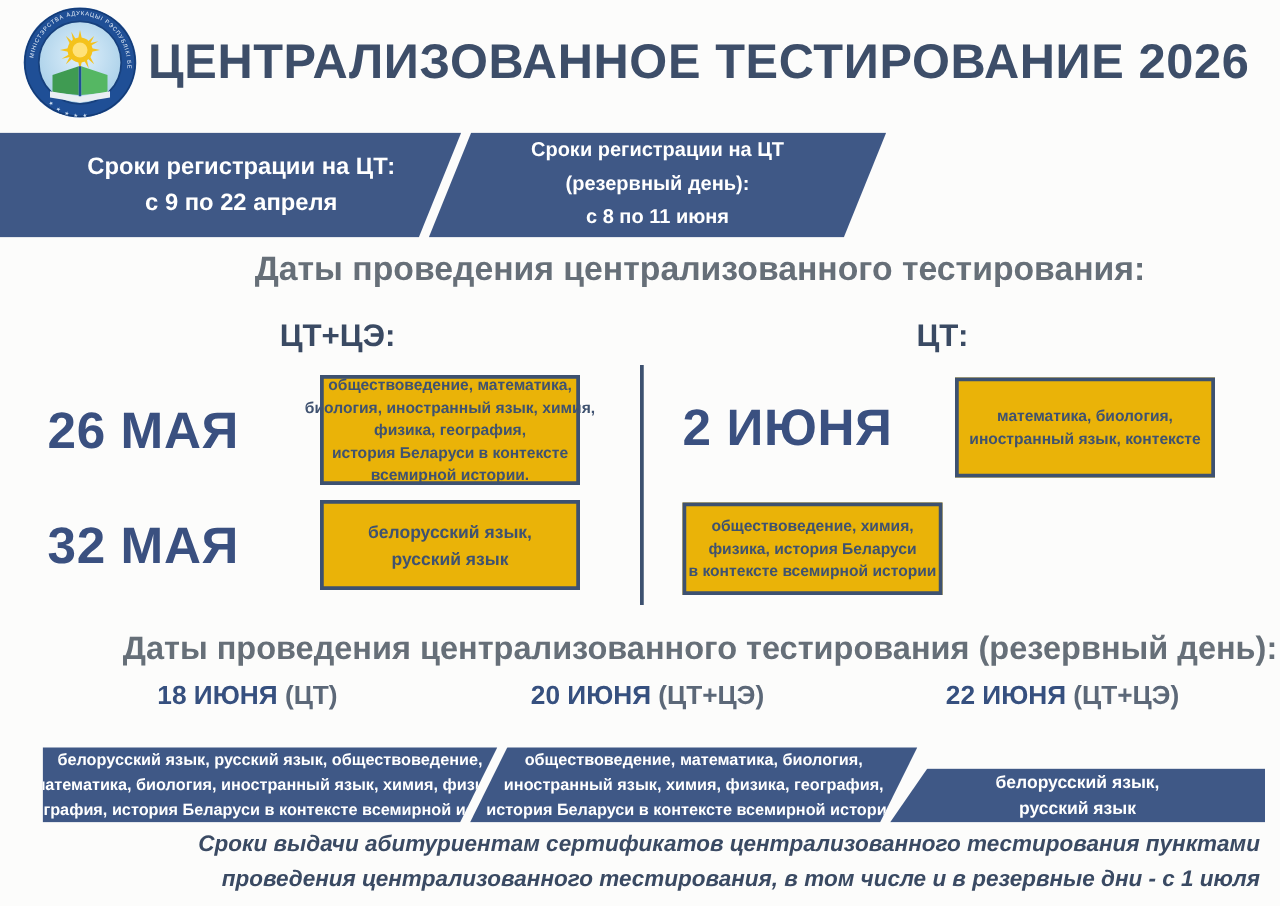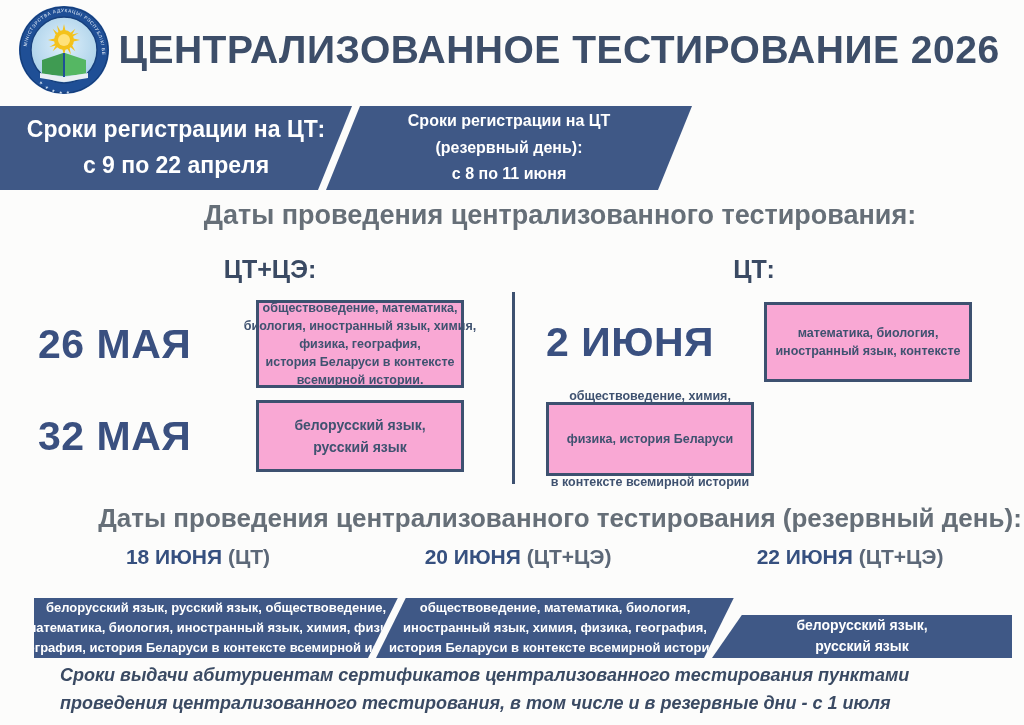--- a/index.html
+++ b/index.html
@@ -59,21 +59,21 @@
     background: #3f5886;
     color: #ffffff;
     display: flex;
     flex-direction: column;
     align-items: center;
     justify-content: center;
     text-align: center;
     font-weight: bold;
     overflow: hidden;
   }
-  .seg1 { width: 352px; font-size: 23px; line-height: 1.55; }
+  .seg1 { width: 352px; font-size: 19px; line-height: 1.55; padding-left: 17px; }
   .seg2 { width: 366px; font-size: 16px; line-height: 1.65; }
   .seg3 { width: 306px; font-size: 17px; line-height: 1.6; }
   .seg1 { clip-path: polygon(0 0, 100% 0, calc(100% - 34px) 100%, 0 100%); }
   .seg2 { clip-path: polygon(34px 0, 100% 0, calc(100% - 34px) 100%, 0 100%); margin-left: -26px; }
   .seg3 { clip-path: polygon(34px 0, 100% 0, 100% 100%, 0 100%); margin-left: -26px; }
   .banner-line { display: block; }
 
   
   .sec-heading {
     position: absolute;
@@ -110,21 +110,21 @@
   .date-row { position: absolute; display: flex; align-items: center; }
   .date-big {
     font-size: 41px;
     font-weight: bold;
     color: #3a5080;
     letter-spacing: 0.5px;
     white-space: nowrap;
   }
   .subj-box {
     border: 3px solid #3d5170;
-    background: #f9a8d4;
+    background: #eab308;
     color: #3f5270;
     font-size: 12.5px;
     font-weight: bold;
     line-height: 1.45;
     text-align: center;
     display: flex;
     flex-direction: column;
     align-items: center;
     justify-content: center;
     box-sizing: border-box;
@@ -138,21 +138,21 @@
   #row-29may { left: 38px; top: 400px; }
   #row-29may .date-big { width: 218px; }
   #row-29may .subj-box { width: 208px; height: 72px; font-size: 14px; line-height: 1.6; }
 
   #row-2june { left: 546px; top: 302px; }
   #row-2june .date-big { width: 218px; }
   #row-2june .subj-box { width: 208px; height: 80px; font-size: 12.5px; }
 
   #row-5june { left: 546px; top: 402px; }
   #row-5june .date-big { width: 218px; }
-  #row-5june .subj-box { width: 208px; height: 74px; font-size: 12.5px; gap: 25px; }
+  #row-5june .subj-box { width: 208px; height: 74px; font-size: 12.5px; }
 
   
   .res-label {
     position: absolute;
     top: 545px;
     font-size: 21px;
     font-weight: bold;
     text-align: center;
     white-space: nowrap;
   }
@@ -187,27 +187,27 @@
   .rb1 { width: 364px; margin-left: 34px; clip-path: polygon(0 0, 100% 0, calc(100% - 30px) 100%, 0 100%); }
   .rb2 { width: 358px; margin-left: -22px; clip-path: polygon(30px 0, 100% 0, calc(100% - 30px) 100%, 0 100%); }
   .rb3 { width: 300px; margin-left: -22px; clip-path: polygon(30px 0, 100% 0, 100% 100%, 0 100%); font-size: 14px; }
   .res-line { display: block; white-space: nowrap; }
 
   
   .footer {
     position: absolute;
     left: 0; top: 662px;
     width: 1024px;
-    text-align: left;
+    text-align: right;
     font-style: italic;
     font-weight: bold;
     font-size: 18px;
     line-height: 1.55;
     color: #3a4a63;
-    padding: 0 60px;
+    padding: 0 16px;
     box-sizing: border-box;
   }
   .footer-line { display: block; }
 </style>
 </head>
 <body>
 
 <div id="poster">
 
   <div class="header">

